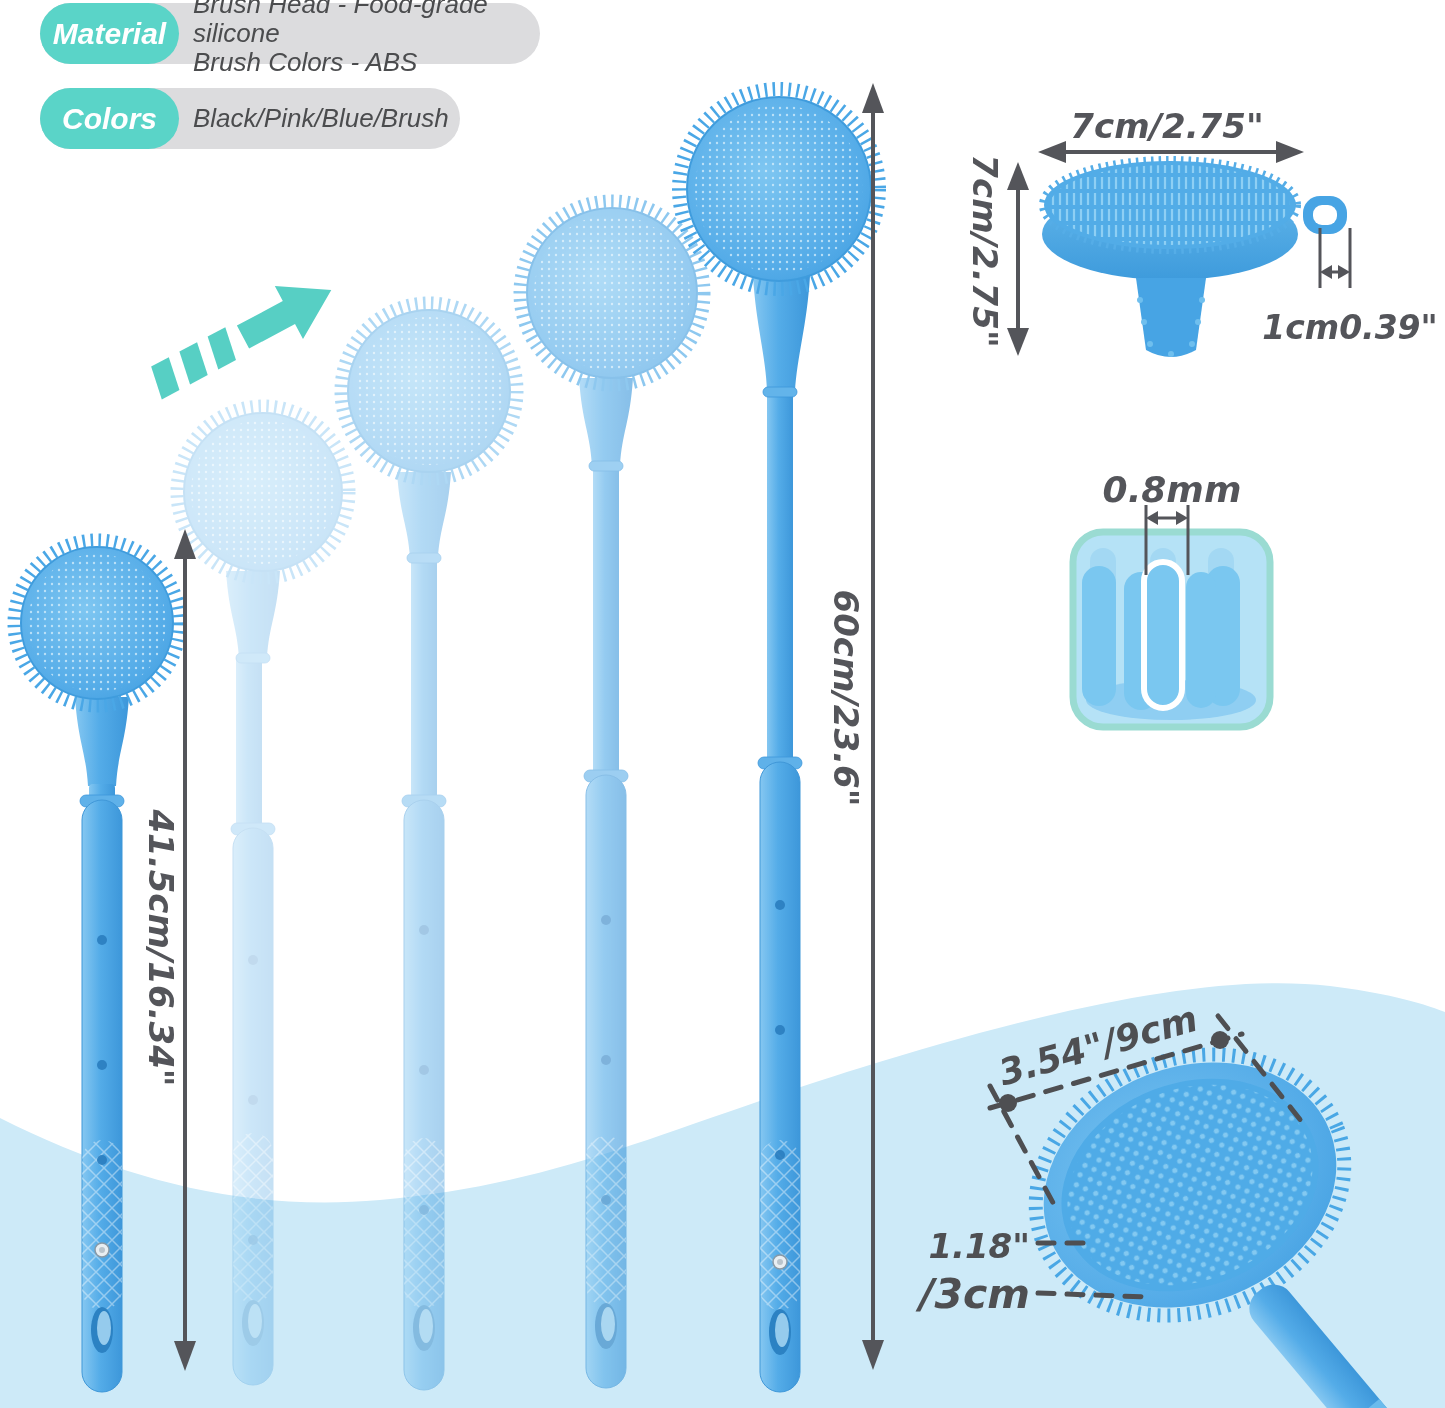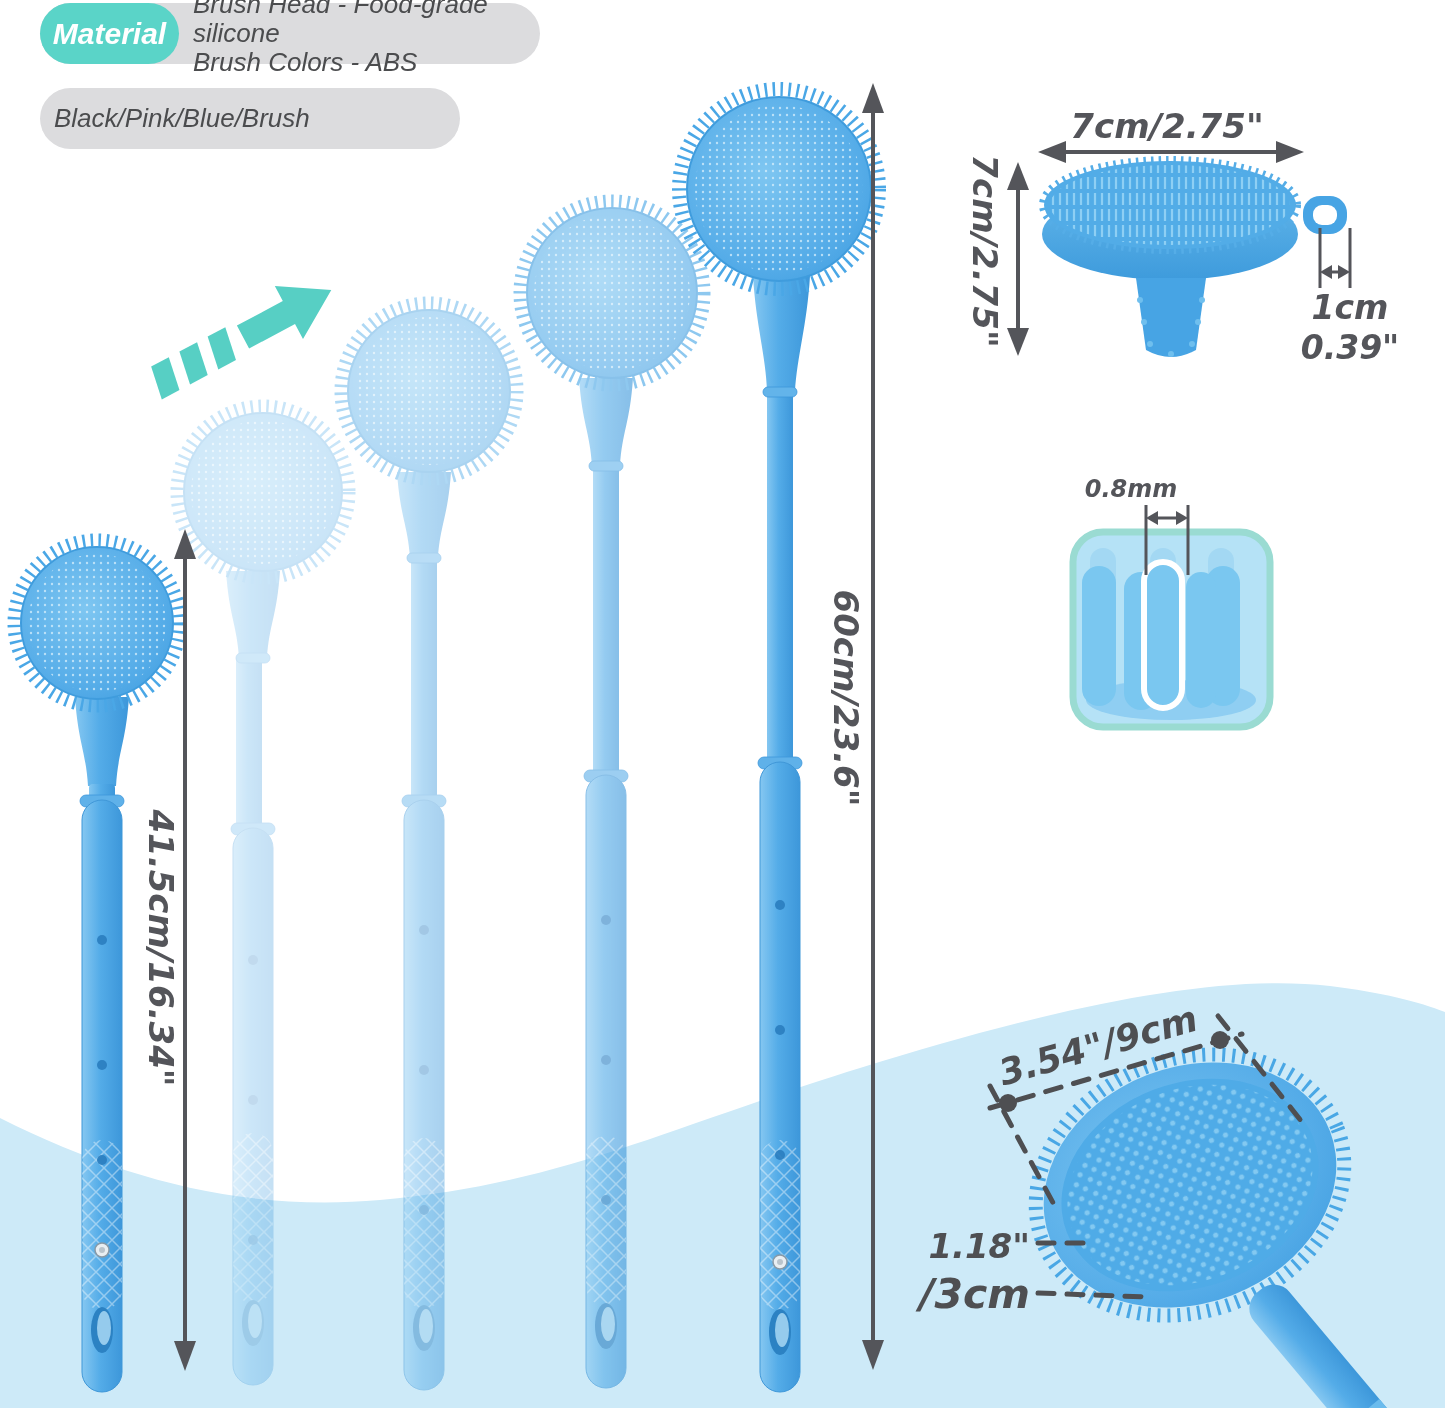--- a/index.html
+++ b/index.html
@@ -14,22 +14,22 @@
   .pill-tag{background:#5ad4c8;border-radius:32px;height:100%;display:flex;align-items:center;
             justify-content:center;color:#ffffff;font-weight:bold;font-style:italic;font-size:30px;
             flex:0 0 139px;font-family:"Liberation Sans",sans-serif;}
   .pill-text{color:#4b4c4e;font-style:italic;font-size:26px;line-height:29px;padding-left:14px;
              font-family:"Liberation Sans",sans-serif;}
   #lbl-collapsed{left:-49px;top:926px;width:420px;height:44px;font-size:34px;transform:rotate(90deg);}
   #lbl-extended{left:666px;top:676px;width:360px;height:44px;font-size:34px;transform:rotate(90deg);}
   #lbl-head-w{left:1017px;top:106px;width:300px;height:40px;font-size:34px;}
   #lbl-head-h{left:815px;top:231px;width:340px;height:40px;font-size:34px;transform:rotate(90deg);}
   #lbl-loop{left:1285px;top:288px;width:130px;height:80px;font-size:33px;line-height:40px;
-            flex-direction:column;}
-  #lbl-bristle{left:1031px;top:468px;width:200px;height:42px;font-size:24px;}
+            }
+  #lbl-bristle{left:1072px;top:468px;width:200px;height:42px;font-size:36px;}
   #lbl-pad-d{left:938px;top:1024px;width:320px;height:42px;font-size:36px;transform:rotate(-16deg);color:#4e4f52;}
   #lbl-pad-tin{left:930px;top:1226px;width:100px;height:40px;font-size:34px;justify-content:flex-end;color:#4e4f52;}
   #lbl-pad-tcm{left:930px;top:1274px;width:100px;height:40px;font-size:41px;justify-content:flex-end;color:#4e4f52;}
   #pill-material{left:40px;top:3px;width:500px;height:61px;}
   #pill-colors{left:40px;top:88px;width:420px;height:61px;}
 </style>
 </head>
 <body>
 
 <div id="stage">
@@ -252,20 +252,21 @@
 
   <div class="pill" id="pill-material">
     <div class="pill-tag">Material</div>
     <div class="pill-text">
       <div>Brush Head - Food-grade silicone</div>
       <div>Brush Colors - ABS</div>
     </div>
   </div>
 
   <div class="pill" id="pill-colors">
+    <div class="pill-tag">Colors</div>
     <div class="pill-text">Black/Pink/Blue/Brush</div>
   </div>
 
   <div class="lbl" id="lbl-collapsed">41.5cm/16.34"</div>
   <div class="lbl" id="lbl-extended">60cm/23.6"</div>
   <div class="lbl" id="lbl-head-w">7cm/2.75"</div>
   <div class="lbl" id="lbl-head-h">7cm/2.75"</div>
   <div class="lbl" id="lbl-loop">
     <div>1cm</div>
     <div>0.39"</div>

